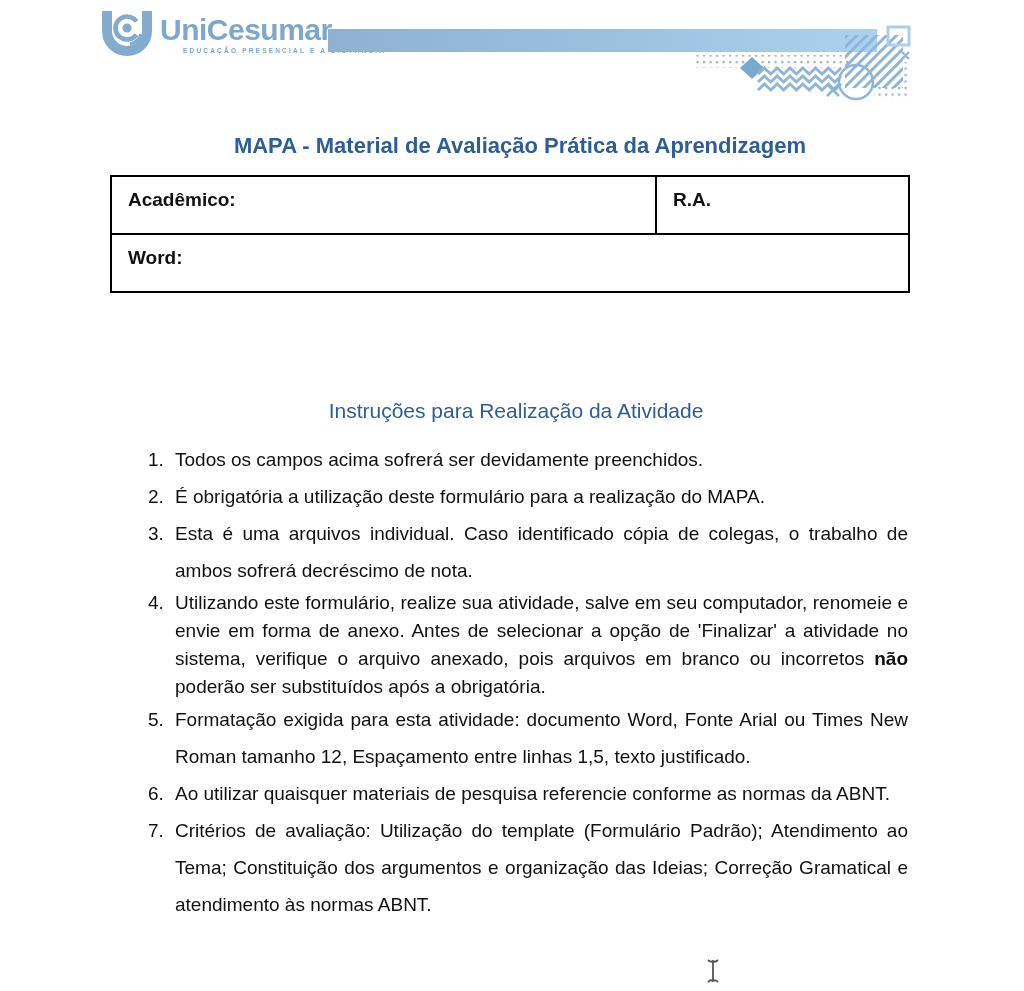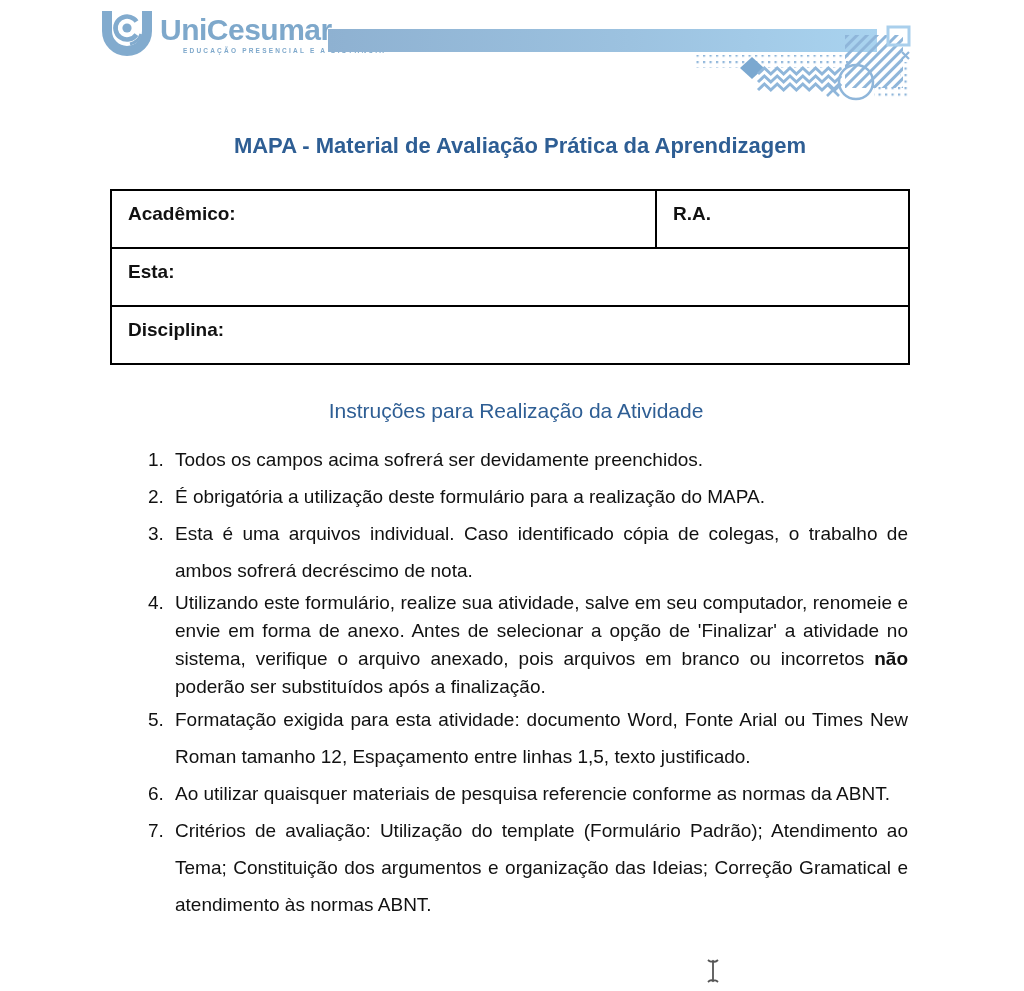--- a/index.html
+++ b/index.html
@@ -28,21 +28,21 @@
   .header-deco { position:absolute; left:690px; top:22px; }
 
   
   .doc-title {
     position:absolute; top:125px; left:0; width:100%; margin:8px;
     text-align:center; font-size:22px; font-weight:bold; color:#2e5e94;
   }
 
   
   .info-table {
-    position:absolute; top:189px; left:110px; width:798px;
+    position:absolute; top:175px; left:110px; width:798px;
     border-collapse:collapse; table-layout:fixed;
   }
   .info-table td {
     border:2px solid #000; height:58px; box-sizing:border-box;
     vertical-align:top; padding:12px 0 0 16px;
     font-size:19px; font-weight:bold; color:#111;
   }
 
   
   .instr-heading {
@@ -118,26 +118,21 @@
         <tr>
       <td>
         <span>Acadêmico:</span>
       </td>
       <td>
         <span>R.A.</span>
       </td>
     </tr>
     <tr>
       <td colspan="2">
-        <span>Esta:</span>
-      </td>
-    </tr>
-    <tr>
-      <td colspan="2">
-        <span>Disciplina:</span>
+        <span>Word:</span>
       </td>
     </tr>
   </tbody>
     </table>
 
   <h2 class="instr-heading">Instruções para Realização da Atividade</h2>
 
   <div class="instr-list">
 
     <div class="instr-item">
@@ -150,21 +145,21 @@
       <div class="txt">É obrigatória a utilização deste formulário para a realização do MAPA.</div>
     </div>
 
     <div class="instr-item">
       <span class="num">3.</span>
       <div class="txt">Esta é uma arquivos individual. Caso identificado cópia de colegas, o trabalho de ambos sofrerá decréscimo de nota.</div>
     </div>
 
     <div class="instr-item tight">
       <span class="num">4.</span>
-      <div class="txt"><span>Utilizando este formulário, realize sua atividade, salve em seu computador, renomeie e envie em forma de anexo. Antes de selecionar a opção de 'Finalizar' a atividade no sistema, verifique o arquivo anexado, pois arquivos em branco ou incorretos </span><b>não</b><span> poderão ser substituídos após a finalização.</span></div>
+      <div class="txt"><span>Utilizando este formulário, realize sua atividade, salve em seu computador, renomeie e envie em forma de anexo. Antes de selecionar a opção de 'Finalizar' a atividade no sistema, verifique o arquivo anexado, pois arquivos em branco ou incorretos </span><b>não</b><span> poderão ser substituídos após a obrigatória.</span></div>
     </div>
 
     <div class="instr-item">
       <span class="num">5.</span>
       <div class="txt">Formatação exigida para esta atividade: documento Word, Fonte Arial ou Times New Roman tamanho 12, Espaçamento entre linhas 1,5, texto justificado.</div>
     </div>
 
     <div class="instr-item">
       <span class="num">6.</span>
       <div class="txt">Ao utilizar quaisquer materiais de pesquisa referencie conforme as normas da ABNT.</div>

